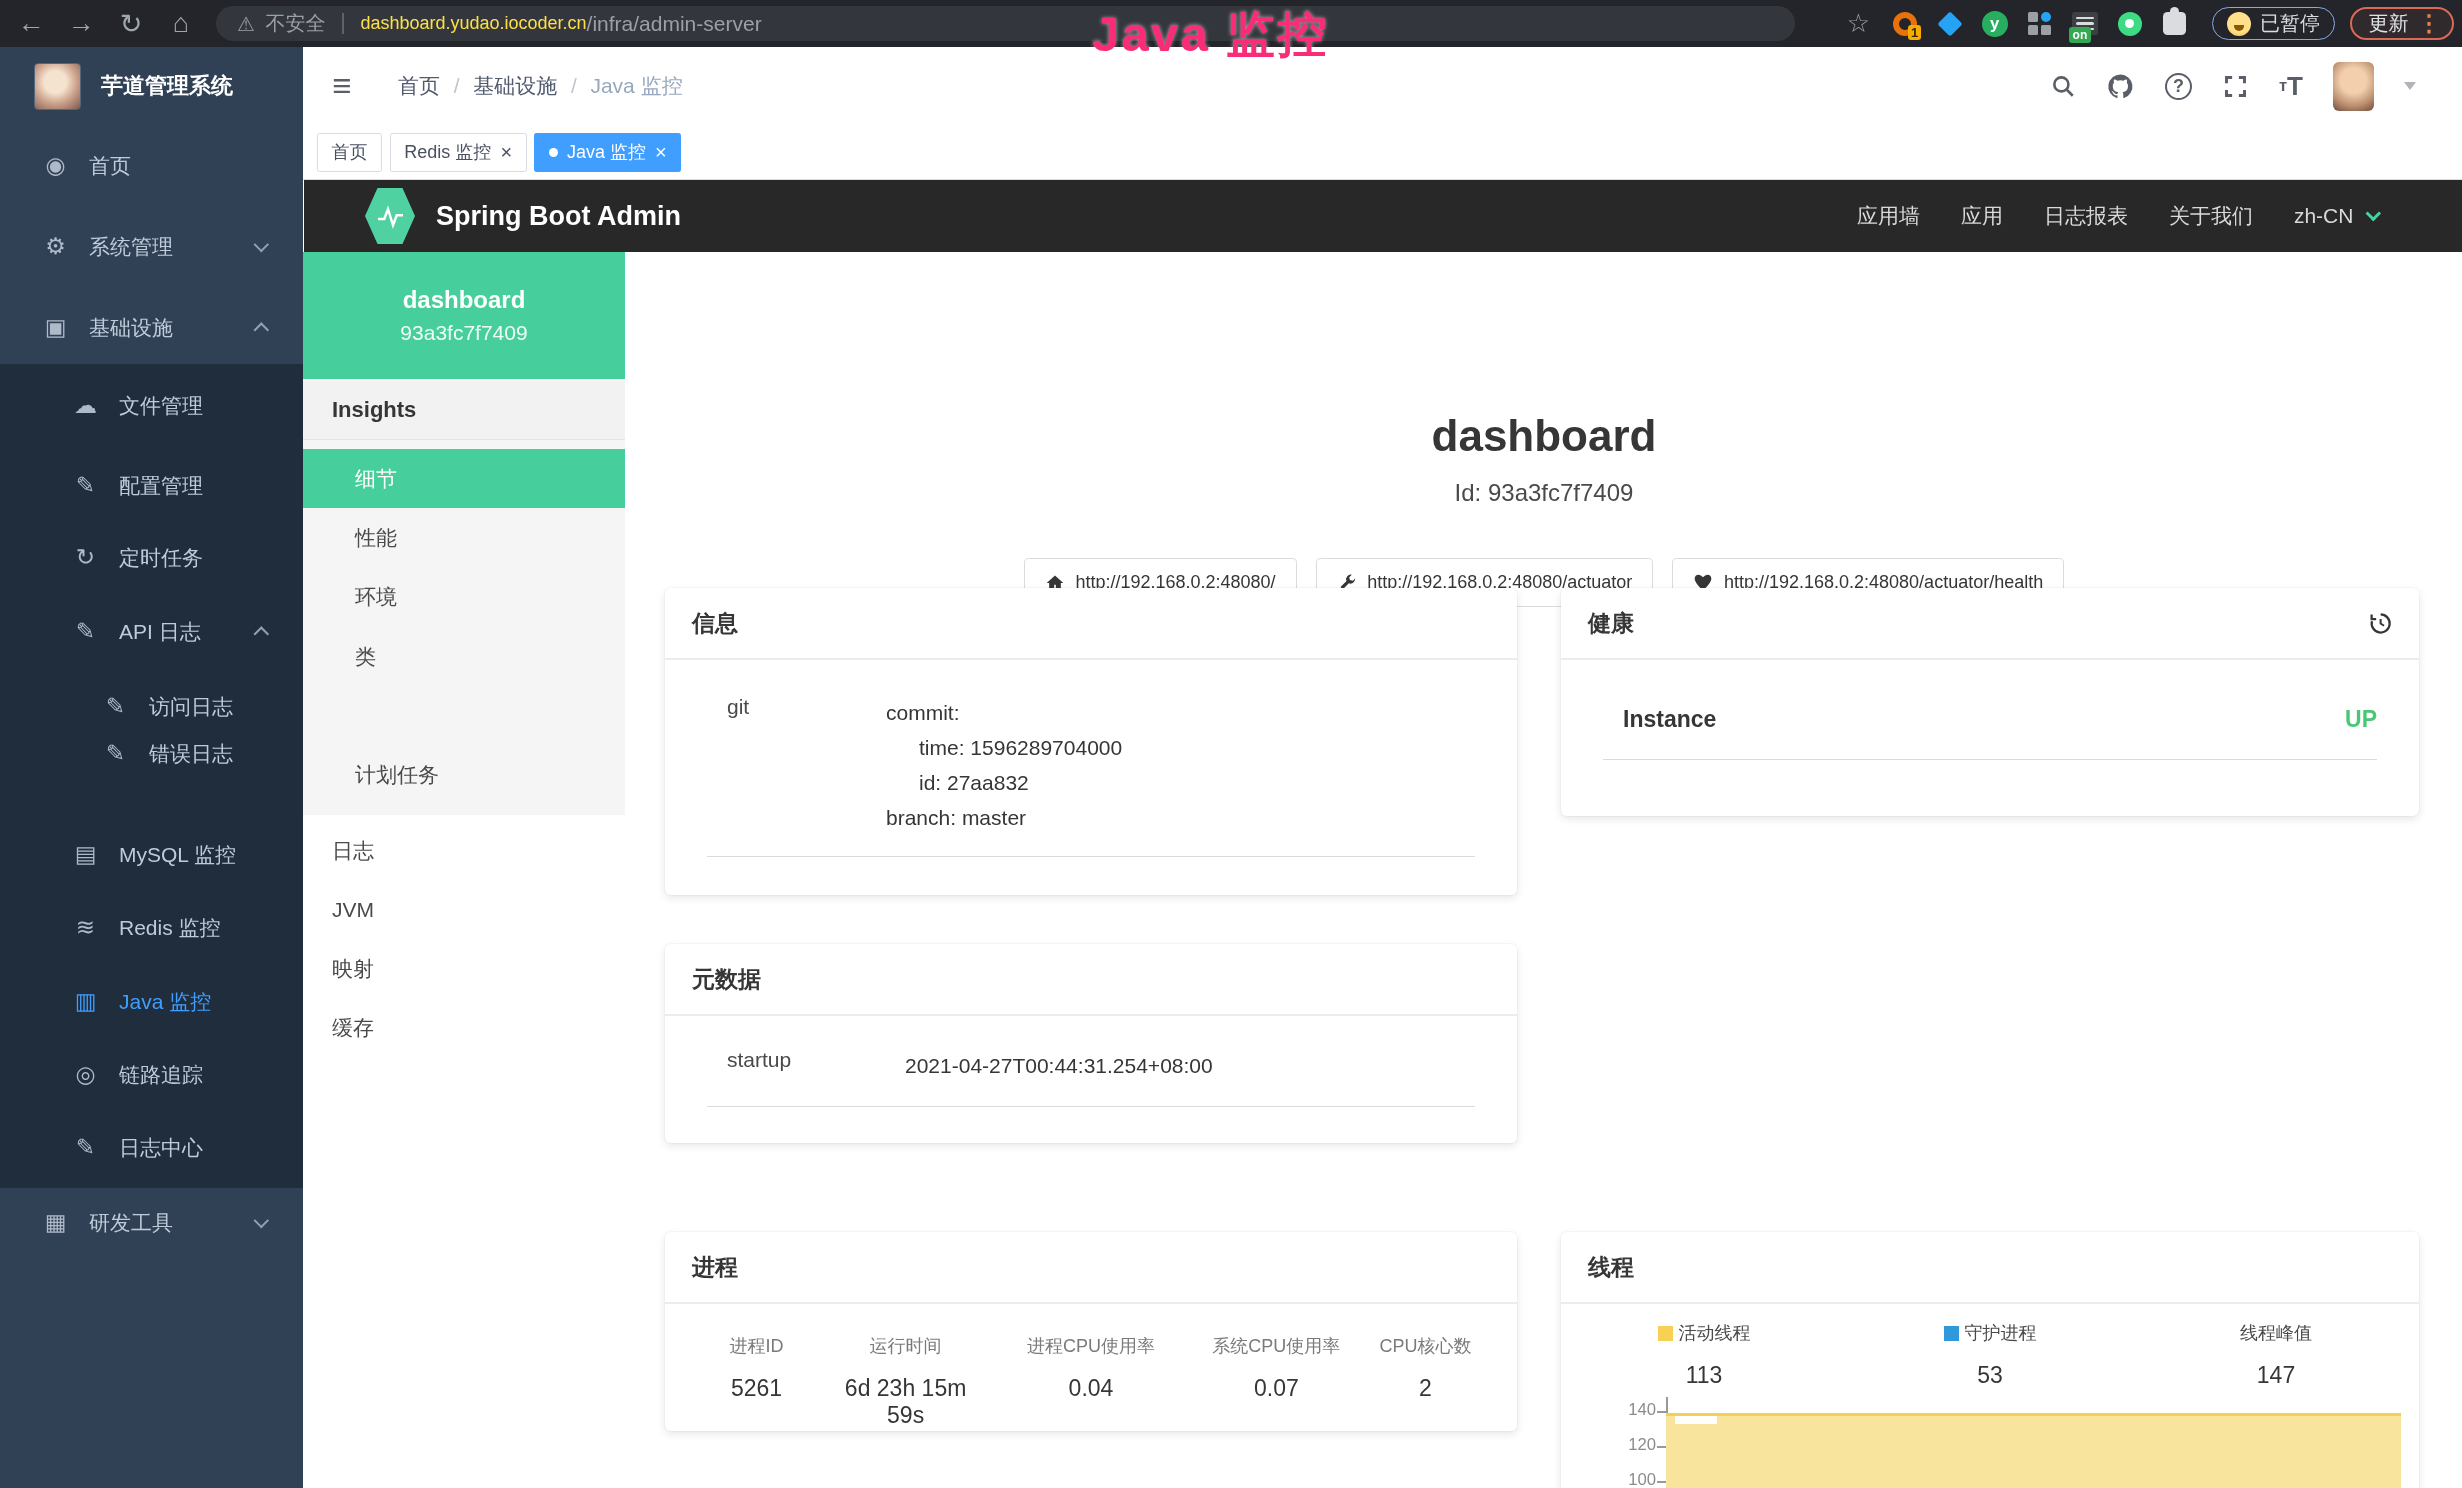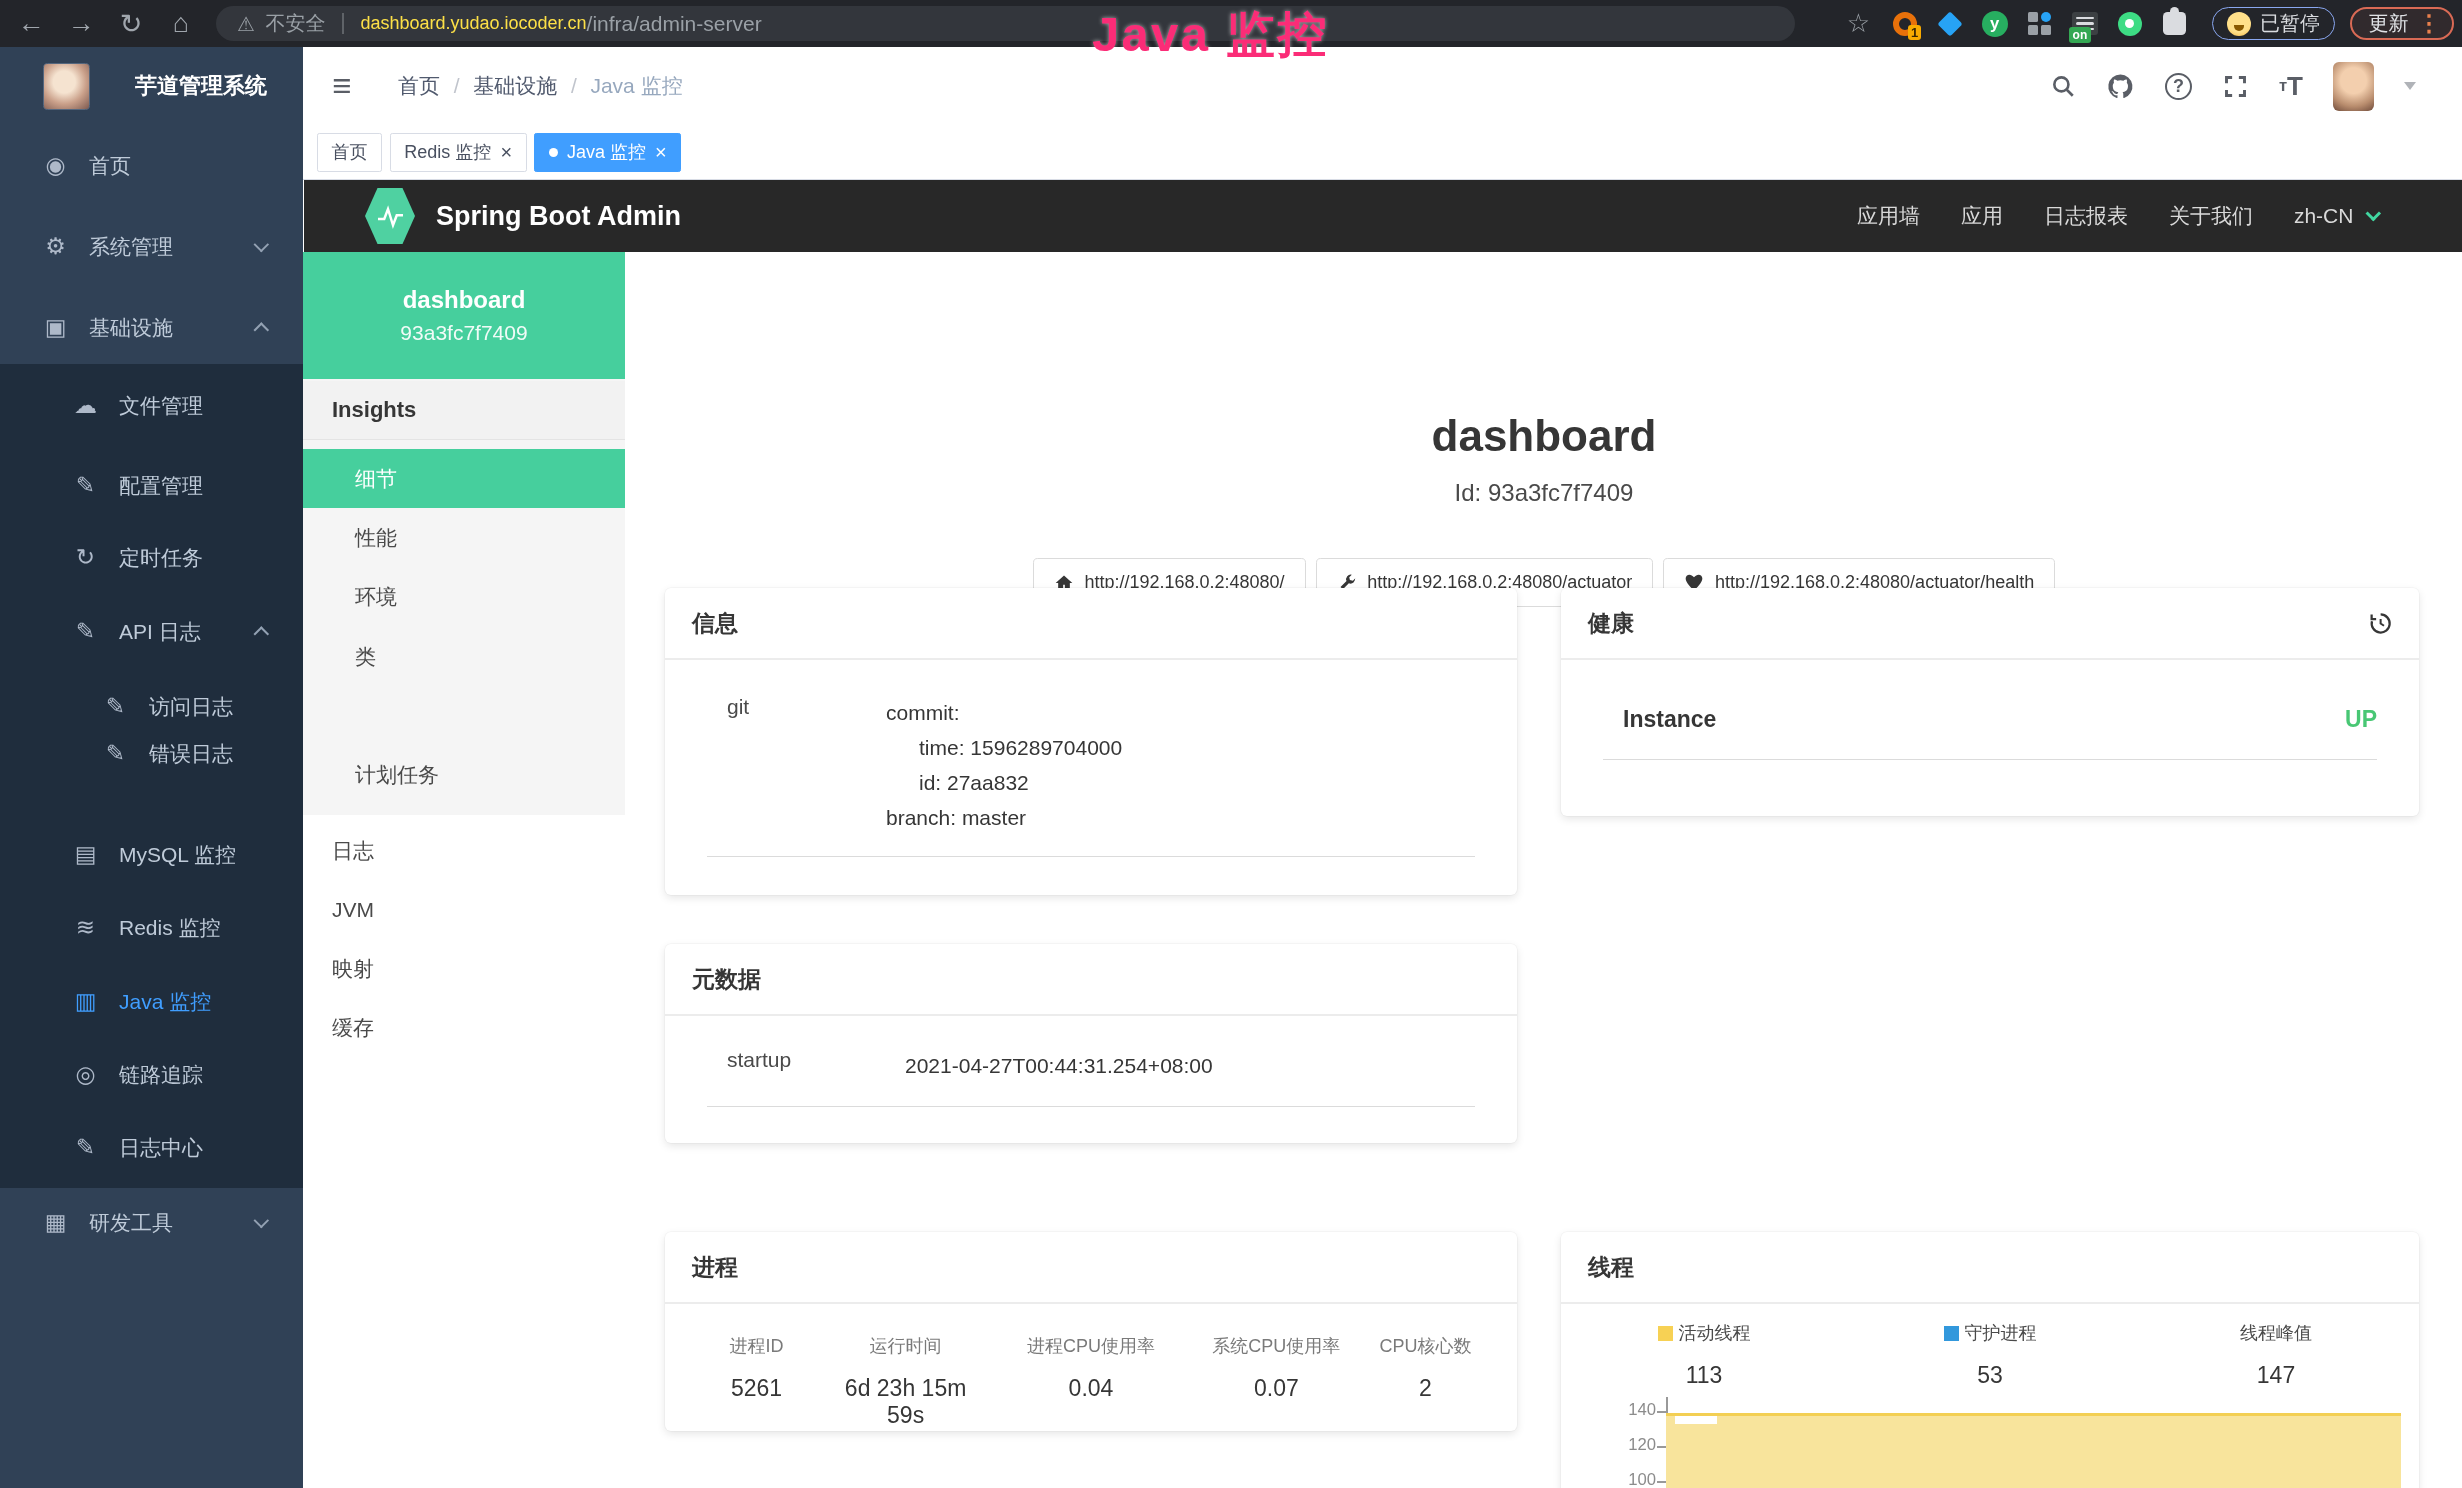--- a/index.html
+++ b/index.html
@@ -54,21 +54,21 @@
   .btn-update b{ color:#dfe1e5; font-size:20px; font-weight:400; }
   .btn-update i{ color:#e8804d; font-size:23px; font-style:normal; font-weight:700; }
 
   
   .annotation{ position:absolute; left:1092px; top:1.5px; z-index:60; font-size:49px; font-weight:800;
     color:#fb2c77; letter-spacing:2.3px; text-shadow:0 0 4.6px rgba(255,255,255,.6); }
 
   
   .sidebar{ position:absolute; left:0; top:47px; width:303px; bottom:0; background:#304156; }
   .brand-row{ position:absolute; top:0; left:0; width:100%; height:78px; display:flex;
-    align-items:center; padding-left:43px;gap:25px; }
+    align-items:center; padding-left:34px; }
   .brand-logo{ width:47px; height:47px; border-radius:4.6px;
     background:radial-gradient(circle at 45% 40%, #f5e3d0 30%, #caa08a 60%, #7d5a50); border:0.8px solid #55677e; }
   .brand-name{ color:#fff; font-size:22px; font-weight:700; margin-left:20px; }
   .submenu-bg{ position:absolute; left:0; top:317px; width:100%; height:824px; background:#1f2d3d; }
   .si{ position:absolute; left:0; width:100%; height:73px; display:flex; align-items:center;
     color:#bfcbd9; font-size:21px; cursor:pointer; }
   .si.lvl1{ padding-left:42px; }
   .si.sub{ padding-left:72px; }
   .si.sub2{ padding-left:102px; }
   .si-icon{ margin-right:20px; font-size:23px; color:#aeb9c9; font-style:normal; width:27px; text-align:center;}
@@ -151,21 +151,21 @@
   .mi.ins{ padding-left:52px; }
   .mi.root{ padding-left:29px; }
   .mi.active{ background:#46cf9d; color:#fff; }
 
   
   .sba-title{ position:absolute; left:626px; right:0; top:411px; text-align:center;
     font-size:44px; font-weight:600; color:#363636; }
   .sba-subtitle{ position:absolute; left:626px; right:0; top:479px; text-align:center;
     font-size:24px; color:#4a4a4a; }
   .links-row{ position:absolute; left:626px; right:0; top:558px; display:flex;
-    justify-content:center; gap:10px; }
+    justify-content:center; gap:19px; }
   .link-btn{ height:49px; border:1.5px solid #dbdbdb; border-radius:4.6px; background:#fff;
     display:flex; align-items:center; gap:10.6px; padding:0 20px; font-size:18px; color:#363636;
     cursor:pointer; }
   .link-btn svg{ width:20px; height:20px; fill:#363636; }
 
   .card{ position:absolute; background:#fff; border-radius:6px;
     box-shadow:0 3px 9px rgba(10,10,10,.10), 0 0 0 0.8px rgba(10,10,10,.03); }
   .card-h{ height:72px; display:flex; align-items:center; padding:0 27px; font-size:23px;
     font-weight:600; color:#363636; border-bottom:2.3px solid #ececec; position:relative; }
   .card-h svg{ position:absolute; right:26px; width:27px; height:27px; cursor:pointer; }

